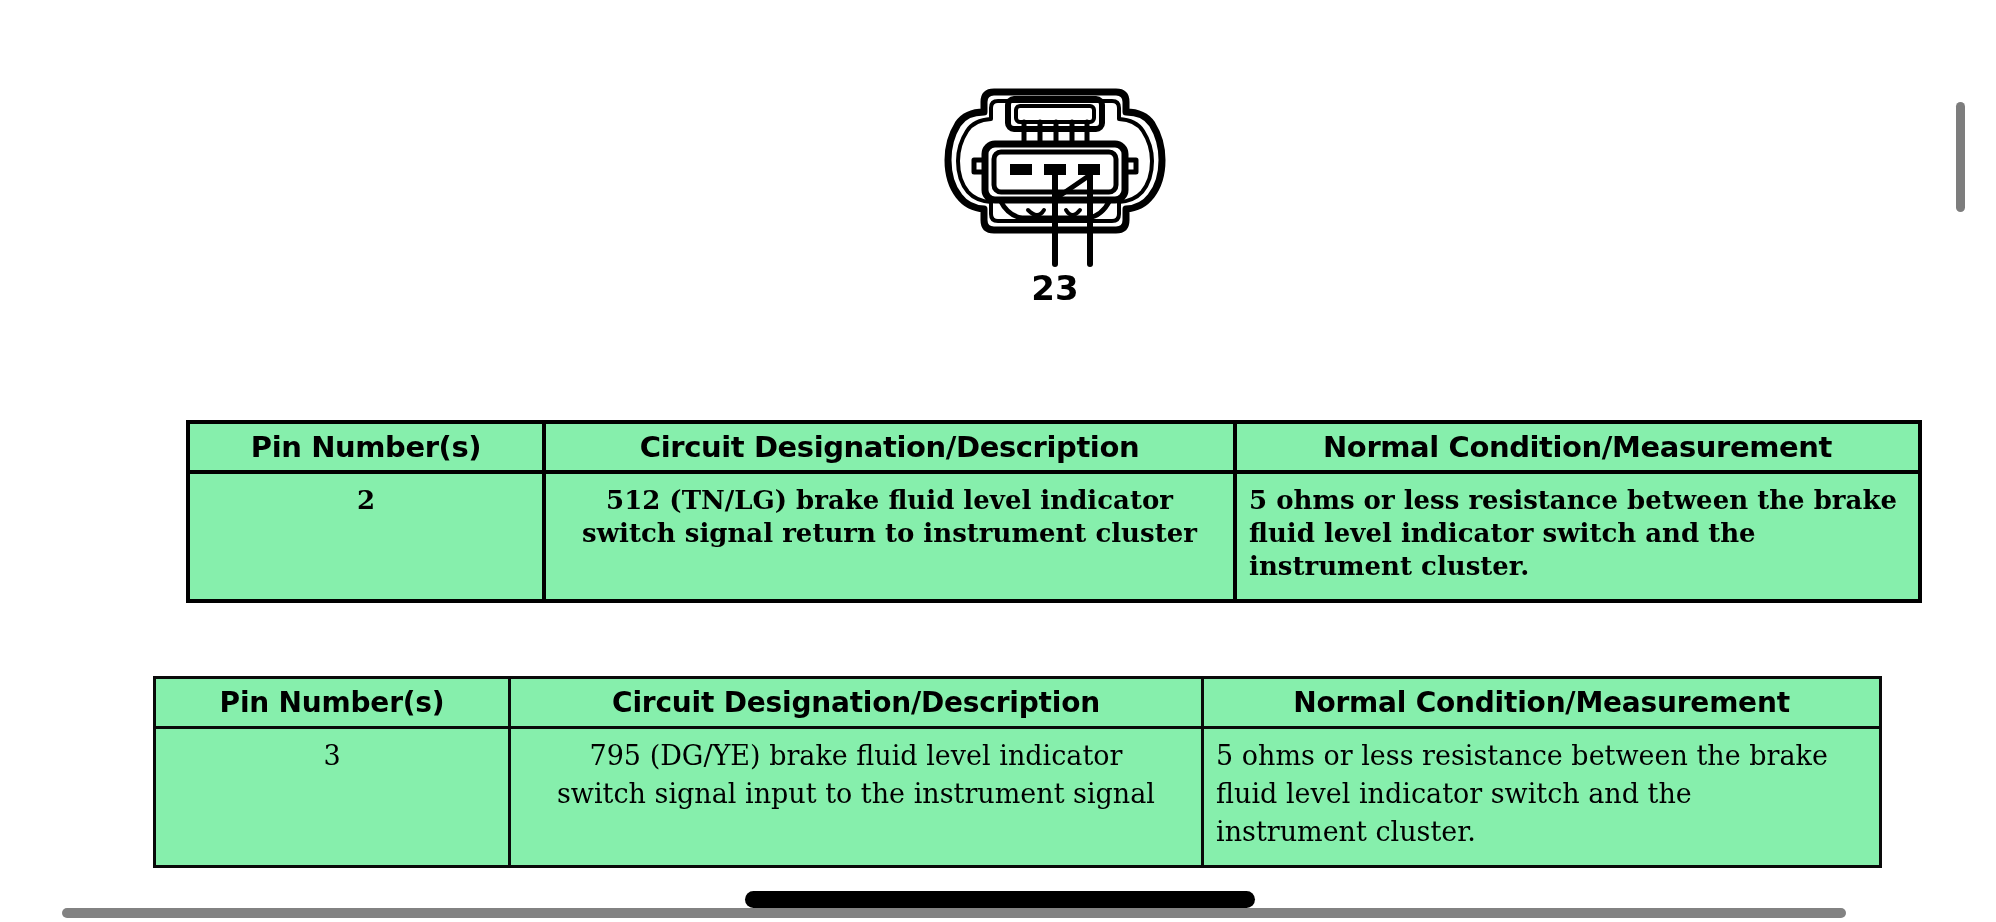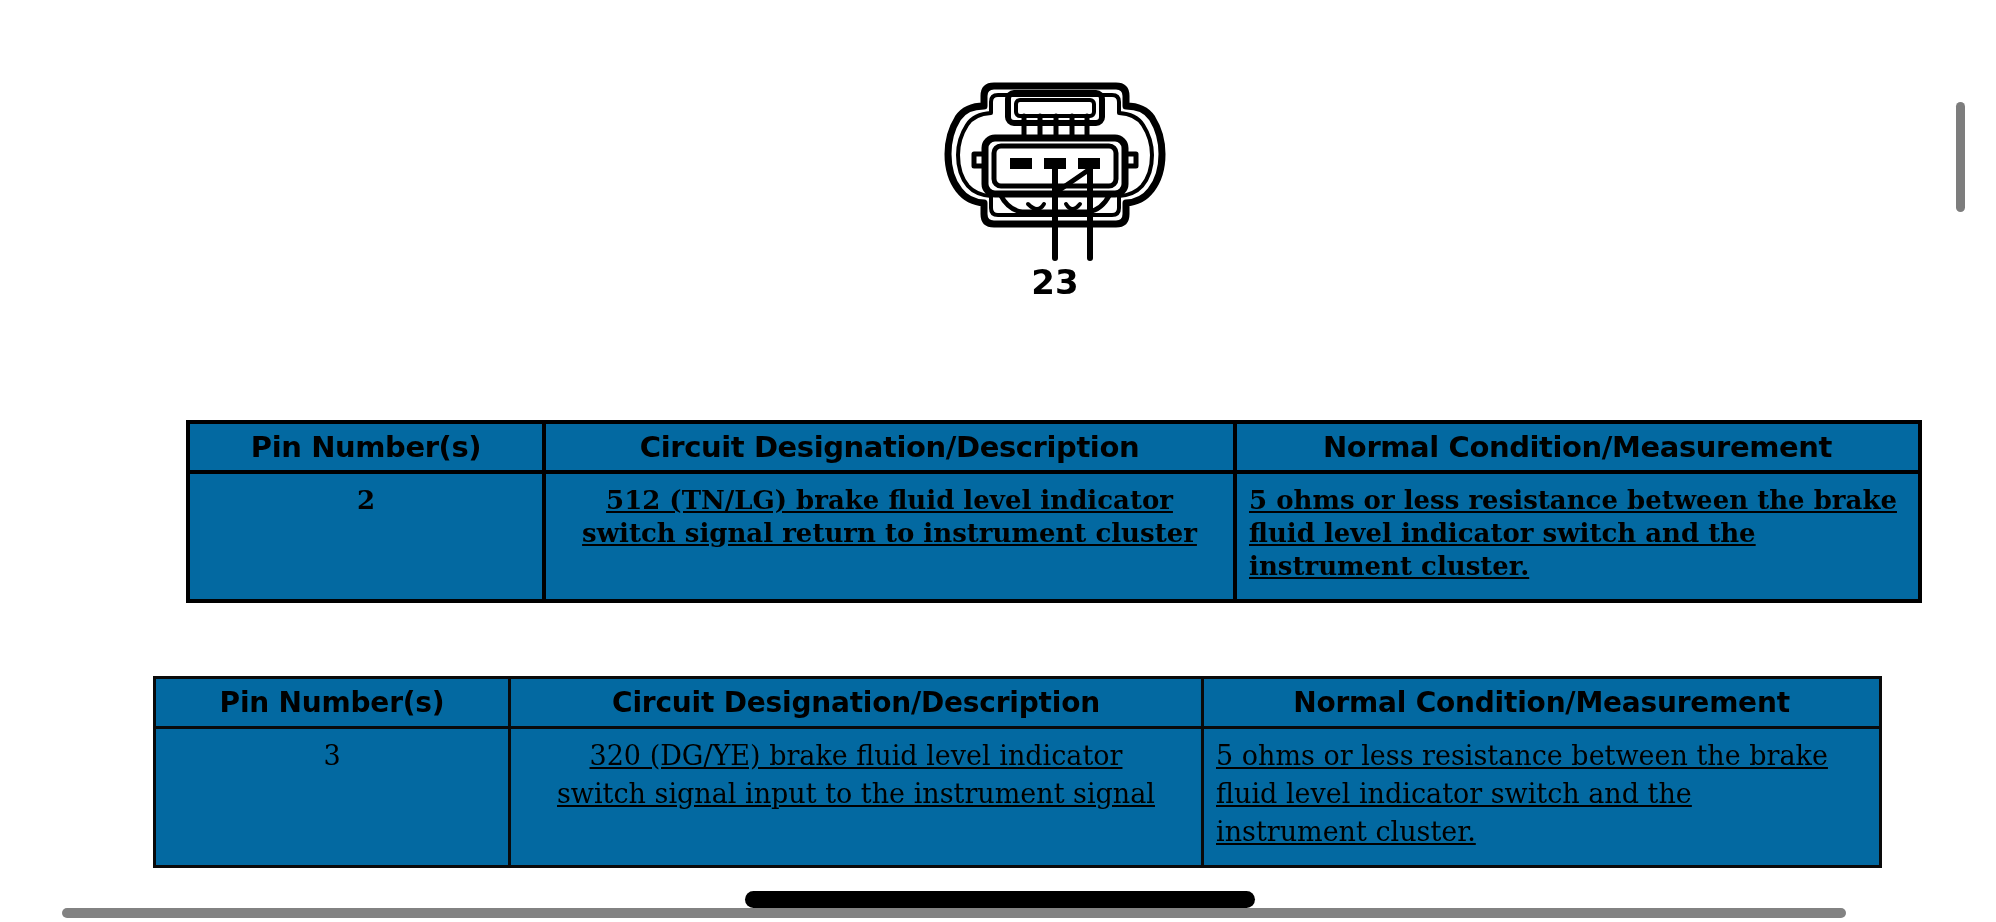--- a/index.html
+++ b/index.html
@@ -22,37 +22,37 @@
     left: 0; top: 0;
     width: 1996px;
     height: 922px;
     background: #ffffff;
   }
 
   
   #connector-figure {
     position: absolute;
     left: 930px;
-    top: 62px;
+    top: 68px;
     width: 250px;
     height: 240px;
   }
   #connector-figure svg { display: block; }
 
   
   .pin-table {
     position: absolute;
     border-collapse: collapse;
     table-layout: fixed;
     background: #ffffff;
   }
   .pin-table td, .pin-table th {
     vertical-align: top;
     padding: 0;
-    background: #0369a1;
+    background: #86efac;
   }
 
   
   #pin-table-one {
     left: 186px;
     top: 420px;
     width: 1720px;
   }
   #pin-table-one td, #pin-table-one th {
     border: 4px solid #000000;
@@ -110,21 +110,21 @@
     line-height: 38px;
     padding: 8px 12px 14px 12px;
     height: 110px;
   }
   #pin-table-two .col-pin  { width: 352px; }
   #pin-table-two .col-desc { width: 690px; }
   #pin-table-two .col-norm { width: 675px; }
   #pin-table-two .cell.center { text-align: center; }
   #pin-table-two .cell.left   { text-align: left; }
 
-  .line { display: block; text-decoration: underline; }
+  .line { display: block; }
 
   
   #next-page-bar {
     position: absolute;
     left: 745px;
     top: 891px;
     width: 510px;
     height: 17px;
     background: #000000;
     border-radius: 9px;
@@ -259,21 +259,21 @@
       <tr>
         <th class="hdr col-pin">Pin Number(s)</th>
         <th class="hdr col-desc">Circuit Designation/Description</th>
         <th class="hdr col-norm">Normal Condition/Measurement</th>
       </tr>
     </thead>
     <tbody>
       <tr>
         <td class="cell center">3</td>
         <td class="cell center">
-          <span class="line">320 (DG/YE) brake fluid level indicator</span>
+          <span class="line">795 (DG/YE) brake fluid level indicator</span>
           <span class="line">switch signal input to the instrument signal</span>
         </td>
         <td class="cell left">
           <span class="line">5 ohms or less resistance between the brake</span>
           <span class="line">fluid level indicator switch and the</span>
           <span class="line">instrument cluster.</span>
         </td>
       </tr>
     </tbody>
   </table>

